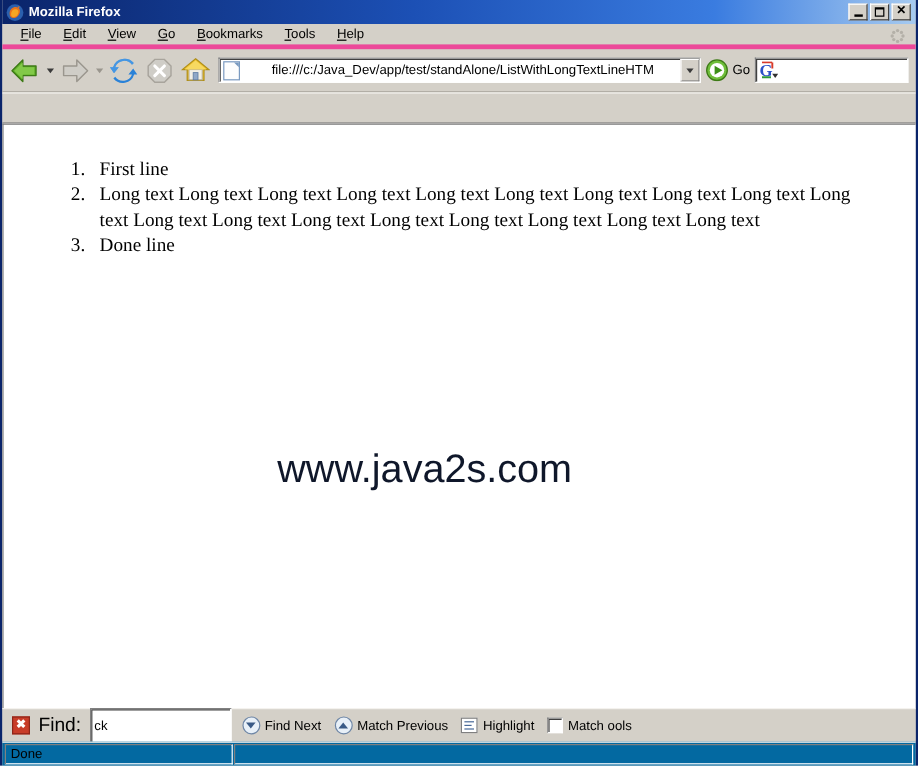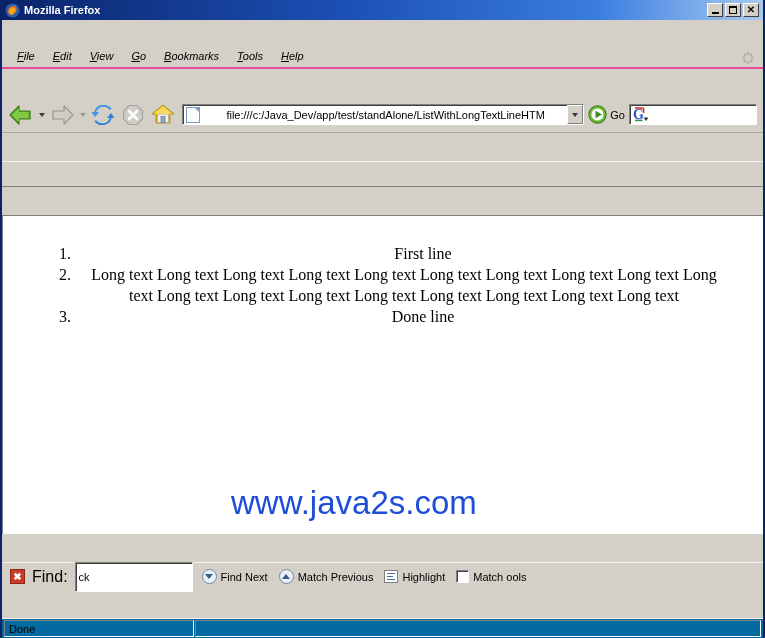--- a/index.html
+++ b/index.html
@@ -20,21 +20,20 @@
     width: 765px;
     height: 638px;
     box-sizing: border-box;
     border: 2px solid #0a246a;
     border-top: none;
     border-bottom: none;
     background: #d4d0c8;
     display: flex;
     flex-direction: column;
     position: relative;
-    gap: 28px;
   }
 
   
   .titlebar {
     height: 20px;
     background: linear-gradient(to right, #0a246a 0%, #1c50b5 45%, #3a7ce0 78%, #a6caf0 100%);
     display: flex;
     align-items: center;
     padding: 0 2px 0 3px;
     box-sizing: border-box;
@@ -79,27 +78,26 @@
   }
   .winbtn .close-glyph {
     font-size: 10px; font-weight: bold; line-height: 1; margin-top: -1px;
   }
 
   
   .menubar {
     height: 21px;
     background: #d4d0c8;
     display: flex;
-    align-items: flex-start;
+    align-items: center;
     padding-left: 6px;
     box-sizing: border-box;
     flex: none;
-    border-bottom: 2px solid #ec4899;
-    position: relative;
-    font-style: italic;
+    border-bottom: 4px solid #ec4899;
+    position: relative;
   }
   .menu-item {
     padding: 2px 9px;
     font-size: 11px;
     color: #000;
     white-space: nowrap;
     font-family: "Liberation Sans", sans-serif;
   }
   .menu-item .ak { text-decoration: underline; }
   .menu-grip {
@@ -232,30 +230,29 @@
     margin: 27px 0 0 0;
     padding-left: 72px;
     font-family: "Liberation Serif", serif;
     font-size: 16px;
     line-height: 21px;
     color: #000;
   }
   ol.page-list > li {
     padding-left: 8px;
     margin: 0;
-    text-align: center;
   }
   .long-item { padding-right: 38px; }
   .watermark {
     position: absolute;
     left: 228px;
     top: 268px;
     font-family: "Liberation Sans", sans-serif;
     font-size: 33px;
-    color: #1d4ed8;
+    color: #0f172a;
     letter-spacing: 0px;
     white-space: nowrap;
   }
 
   
   .findbar {
     height: 28px;
     background: #d4d0c8;
     display: flex;
     align-items: center;

